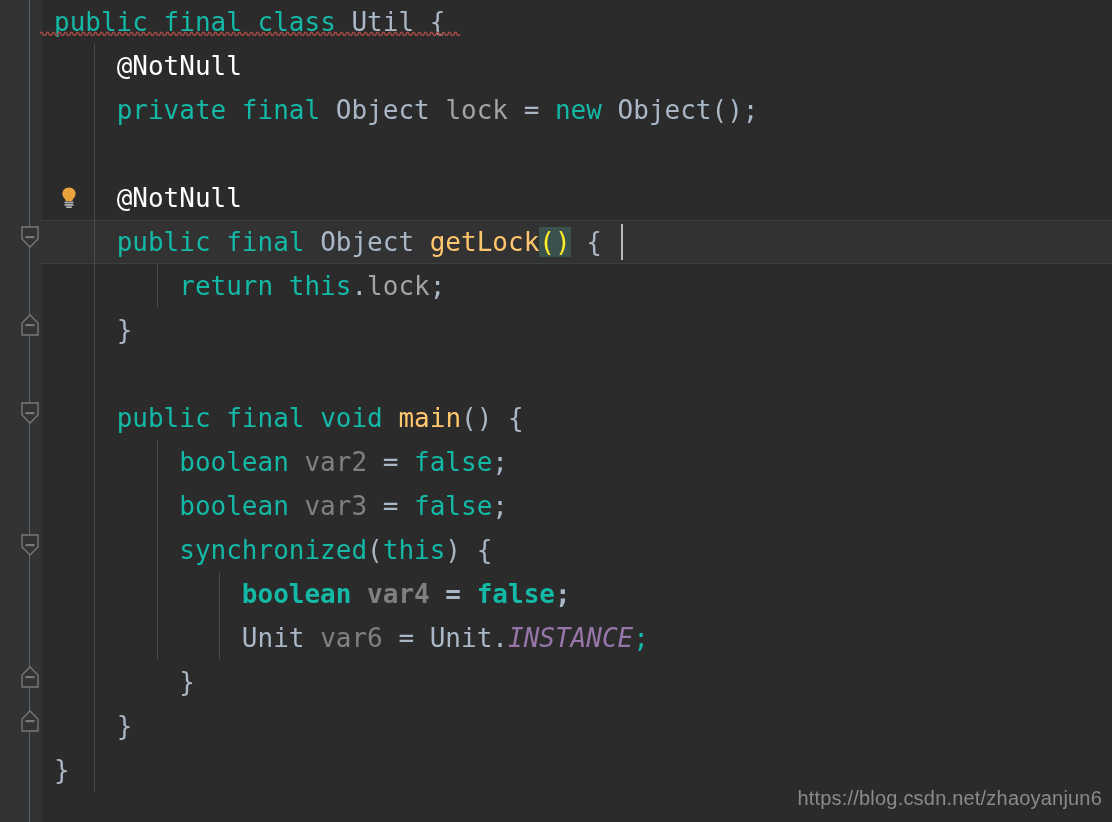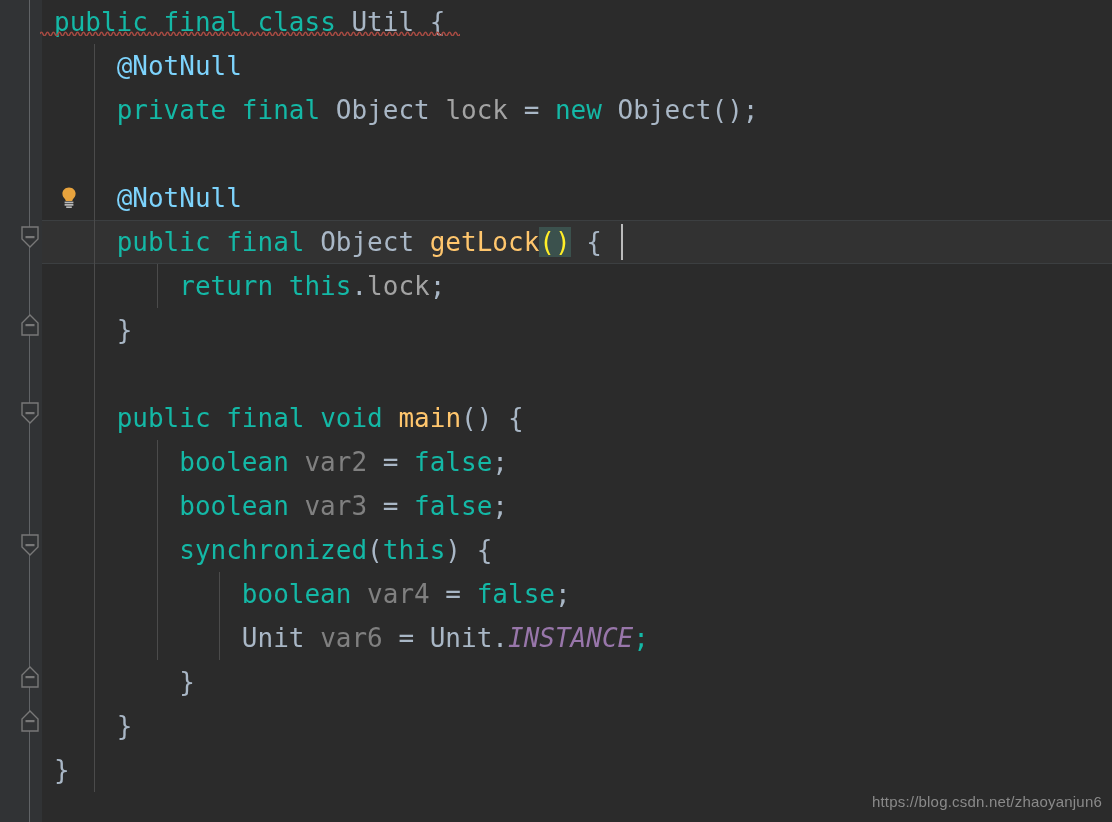--- a/index.html
+++ b/index.html
@@ -87,21 +87,21 @@
     height: 44px;
     line-height: 44px;
     white-space: pre;
     font-size: 26px;
     letter-spacing: 0px;
     font-family: "DejaVu Sans Mono", "Liberation Mono", monospace;
   }
   .kw      { color: #14b8a6; }
   .type    { color: #a9b7c6; }
   .plain   { color: #a9b7c6; }
-  .anno    { color: #7dd3fc; }
+  .anno    { color: #ffffff; }
   .field   { color: #a3a3a3; }
   .statfld { color: #9876aa; font-style: italic; }
   .method  { color: #ffc66d; }
   .gray    { color: #808080; margin-top: 44px; }
   .brace   { color: #a9b7c6; }
   .matched { color: #ffef28; background: #3b514d; }
 
   
   #squiggle {
     position: absolute;
@@ -115,21 +115,21 @@
     width: 2px;
     background: #bbbbbb;
   }
 
   
   #watermark {
     position: absolute;
     right: 10px;
     bottom: 12px;
     color: #8a8a8a;
-    font-size: 15px;
+    font-size: 20px;
     font-family: "Liberation Sans", sans-serif;
     letter-spacing: 0.2px;
   }
 </style>
 </head>
 <body>
 
 <div id="app">
 
   <div id="gutter">
@@ -189,21 +189,21 @@
         <div class="line" style="top: 132px; left: 12px;">&nbsp;</div>
         <div class="line" style="top: 176px; left: 12px;"><span class="plain">    </span><span class="anno">@NotNull</span></div>
         <div class="line" style="top: 220px; left: 12px;"><span class="plain">    </span><span class="kw">public</span><span class="plain"> </span><span class="kw">final</span><span class="plain"> </span><span class="type">Object</span><span class="plain"> </span><span class="method">getLock</span><span class="matched">()</span><span class="plain"> </span><span class="brace">{</span></div>
         <div class="line" style="top: 264px; left: 12px;"><span class="plain">        </span><span class="kw">return</span><span class="plain"> </span><span class="kw">this</span><span class="plain">.</span><span class="field">lock</span><span class="plain">;</span></div>
         <div class="line" style="top: 308px; left: 12px;"><span class="plain">    </span><span class="brace">}</span></div>
         <div class="line" style="top: 352px; left: 12px;">&nbsp;</div>
         <div class="line" style="top: 396px; left: 12px;"><span class="plain">    </span><span class="kw">public</span><span class="plain"> </span><span class="kw">final</span><span class="plain"> </span><span class="kw">void</span><span class="plain"> </span><span class="method">main</span><span class="plain">()</span><span class="plain"> </span><span class="brace">{</span></div>
         <div class="line" style="top: 440px; left: 12px;"><span class="plain">        </span><span class="kw">boolean</span><span class="plain"> </span><span class="gray">var2</span><span class="plain"> </span><span class="plain">=</span><span class="plain"> </span><span class="kw">false</span><span class="plain">;</span></div>
         <div class="line" style="top: 484px; left: 12px;"><span class="plain">        </span><span class="kw">boolean</span><span class="plain"> </span><span class="gray">var3</span><span class="plain"> </span><span class="plain">=</span><span class="plain"> </span><span class="kw">false</span><span class="plain">;</span></div>
         <div class="line" style="top: 528px; left: 12px; text-align: center;"><span class="plain">        </span><span class="kw">synchronized</span><span class="plain">(</span><span class="kw">this</span><span class="plain">)</span><span class="plain"> </span><span class="brace">{</span></div>
-        <div class="line" style="top: 572px; left: 12px;"><span class="plain">            </span><span class="kw">boolean</span><span class="plain"> </span><span class="gray">var4</span><span class="plain"> </span><span class="plain">=</span><span class="plain"> </span><span class="kw">false</span><span class="plain">;</span></div>
+        <div class="line" style="top: 572px; left: 12px; font-weight: bold;"><span class="plain">            </span><span class="kw">boolean</span><span class="plain"> </span><span class="gray">var4</span><span class="plain"> </span><span class="plain">=</span><span class="plain"> </span><span class="kw">false</span><span class="plain">;</span></div>
         <div class="line" style="top: 616px; left: 12px;"><span class="plain">            </span><span class="type">Unit</span><span class="plain"> </span><span class="gray">var6</span><span class="plain"> </span><span class="plain">=</span><span class="plain"> </span><span class="type">Unit</span><span class="plain">.</span><span class="statfld">INSTANCE</span><span class="kw">;</span></div>
         <div class="line" style="top: 660px; left: 12px;"><span class="plain">        </span><span class="brace">}</span></div>
         <div class="line" style="top: 704px; left: 12px;"><span class="plain">    </span><span class="brace">}</span></div>
         <div class="line" style="top: 748px; left: 12px;"><span class="brace">}</span></div>
       </div>
     <svg id="squiggle" width="420" height="6" style="left: -2px; top: 30px;">
         <path d="M0 4 q 1.5 -3.5 3 0 q 1.5 3.5 3 0 q 1.5 -3.5 3 0 q 1.5 3.5 3 0 q 1.5 -3.5 3 0 q 1.5 3.5 3 0 q 1.5 -3.5 3 0 q 1.5 3.5 3 0 q 1.5 -3.5 3 0 q 1.5 3.5 3 0 q 1.5 -3.5 3 0 q 1.5 3.5 3 0 q 1.5 -3.5 3 0 q 1.5 3.5 3 0 q 1.5 -3.5 3 0 q 1.5 3.5 3 0 q 1.5 -3.5 3 0 q 1.5 3.5 3 0 q 1.5 -3.5 3 0 q 1.5 3.5 3 0 q 1.5 -3.5 3 0 q 1.5 3.5 3 0 q 1.5 -3.5 3 0 q 1.5 3.5 3 0 q 1.5 -3.5 3 0 q 1.5 3.5 3 0 q 1.5 -3.5 3 0 q 1.5 3.5 3 0 q 1.5 -3.5 3 0 q 1.5 3.5 3 0 q 1.5 -3.5 3 0 q 1.5 3.5 3 0 q 1.5 -3.5 3 0 q 1.5 3.5 3 0 q 1.5 -3.5 3 0 q 1.5 3.5 3 0 q 1.5 -3.5 3 0 q 1.5 3.5 3 0 q 1.5 -3.5 3 0 q 1.5 3.5 3 0 q 1.5 -3.5 3 0 q 1.5 3.5 3 0 q 1.5 -3.5 3 0 q 1.5 3.5 3 0 q 1.5 -3.5 3 0 q 1.5 3.5 3 0 q 1.5 -3.5 3 0 q 1.5 3.5 3 0 q 1.5 -3.5 3 0 q 1.5 3.5 3 0 q 1.5 -3.5 3 0 q 1.5 3.5 3 0 q 1.5 -3.5 3 0 q 1.5 3.5 3 0 q 1.5 -3.5 3 0 q 1.5 3.5 3 0 q 1.5 -3.5 3 0 q 1.5 3.5 3 0 q 1.5 -3.5 3 0 q 1.5 3.5 3 0 q 1.5 -3.5 3 0 q 1.5 3.5 3 0 q 1.5 -3.5 3 0 q 1.5 3.5 3 0 q 1.5 -3.5 3 0 q 1.5 3.5 3 0 q 1.5 -3.5 3 0 q 1.5 3.5 3 0 q 1.5 -3.5 3 0 q 1.5 3.5 3 0 q 1.5 -3.5 3 0 q 1.5 3.5 3 0 q 1.5 -3.5 3 0 q 1.5 3.5 3 0 q 1.5 -3.5 3 0 q 1.5 3.5 3 0 q 1.5 -3.5 3 0 q 1.5 3.5 3 0 q 1.5 -3.5 3 0 q 1.5 3.5 3 0 q 1.5 -3.5 3 0 q 1.5 3.5 3 0 q 1.5 -3.5 3 0 q 1.5 3.5 3 0 q 1.5 -3.5 3 0 q 1.5 3.5 3 0 q 1.5 -3.5 3 0 q 1.5 3.5 3 0 q 1.5 -3.5 3 0 q 1.5 3.5 3 0 q 1.5 -3.5 3 0 q 1.5 3.5 3 0 q 1.5 -3.5 3 0 q 1.5 3.5 3 0 q 1.5 -3.5 3 0 q 1.5 3.5 3 0 q 1.5 -3.5 3 0 q 1.5 3.5 3 0 q 1.5 -3.5 3 0 q 1.5 3.5 3 0 q 1.5 -3.5 3 0 q 1.5 3.5 3 0 q 1.5 -3.5 3 0 q 1.5 3.5 3 0 q 1.5 -3.5 3 0 q 1.5 3.5 3 0 q 1.5 -3.5 3 0 q 1.5 3.5 3 0 q 1.5 -3.5 3 0 q 1.5 3.5 3 0 q 1.5 -3.5 3 0 q 1.5 3.5 3 0 q 1.5 -3.5 3 0 q 1.5 3.5 3 0 q 1.5 -3.5 3 0 q 1.5 3.5 3 0 q 1.5 -3.5 3 0 q 1.5 3.5 3 0 q 1.5 -3.5 3 0 q 1.5 3.5 3 0 q 1.5 -3.5 3 0 q 1.5 3.5 3 0 q 1.5 -3.5 3 0 q 1.5 3.5 3 0 q 1.5 -3.5 3 0 q 1.5 3.5 3 0 q 1.5 -3.5 3 0 q 1.5 3.5 3 0 q 1.5 -3.5 3 0 q 1.5 3.5 3 0 q 1.5 -3.5 3 0 q 1.5 3.5 3 0 q 1.5 -3.5 3 0 q 1.5 3.5 3 0 q 1.5 -3.5 3 0 q 1.5 3.5 3 0 q 1.5 -3.5 3 0 q 1.5 3.5 3 0 q 1.5 -3.5 3 0 q 1.5 3.5 3 0" fill="none" stroke="#a34a42" stroke-width="1.6"></path>
       </svg>
     <div id="caret" style="left: 579px; top: 224px; height: 36px; background: rgb(187, 187, 187);"></div>
   </div>

